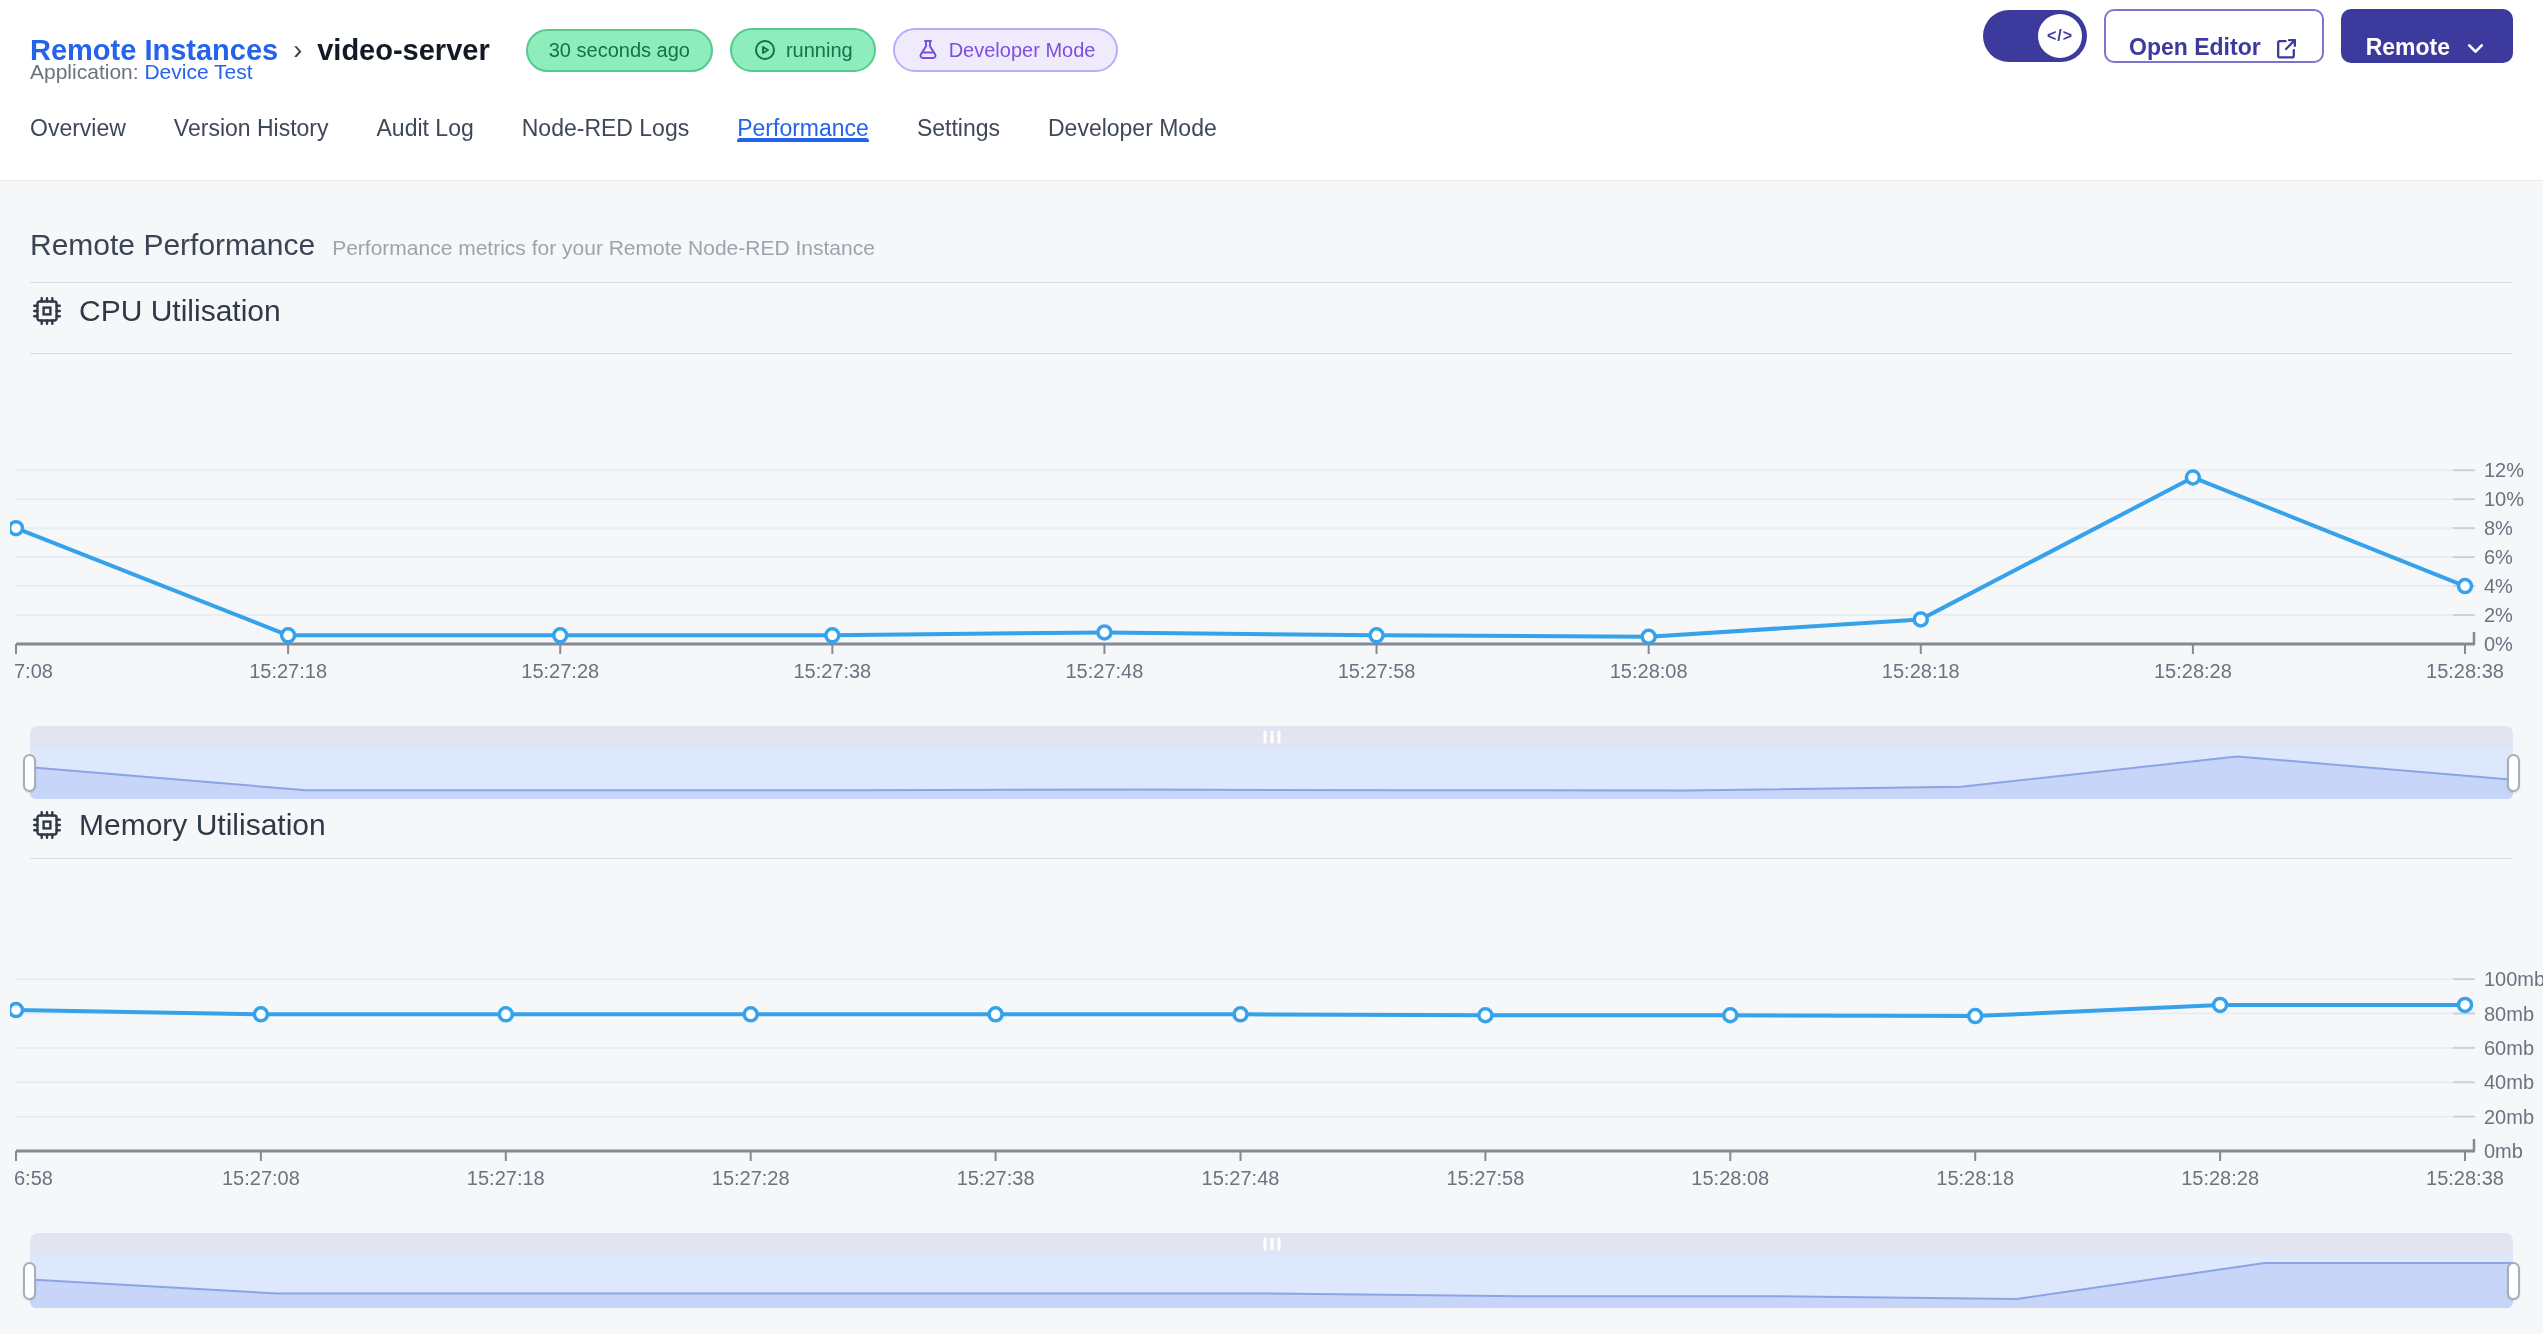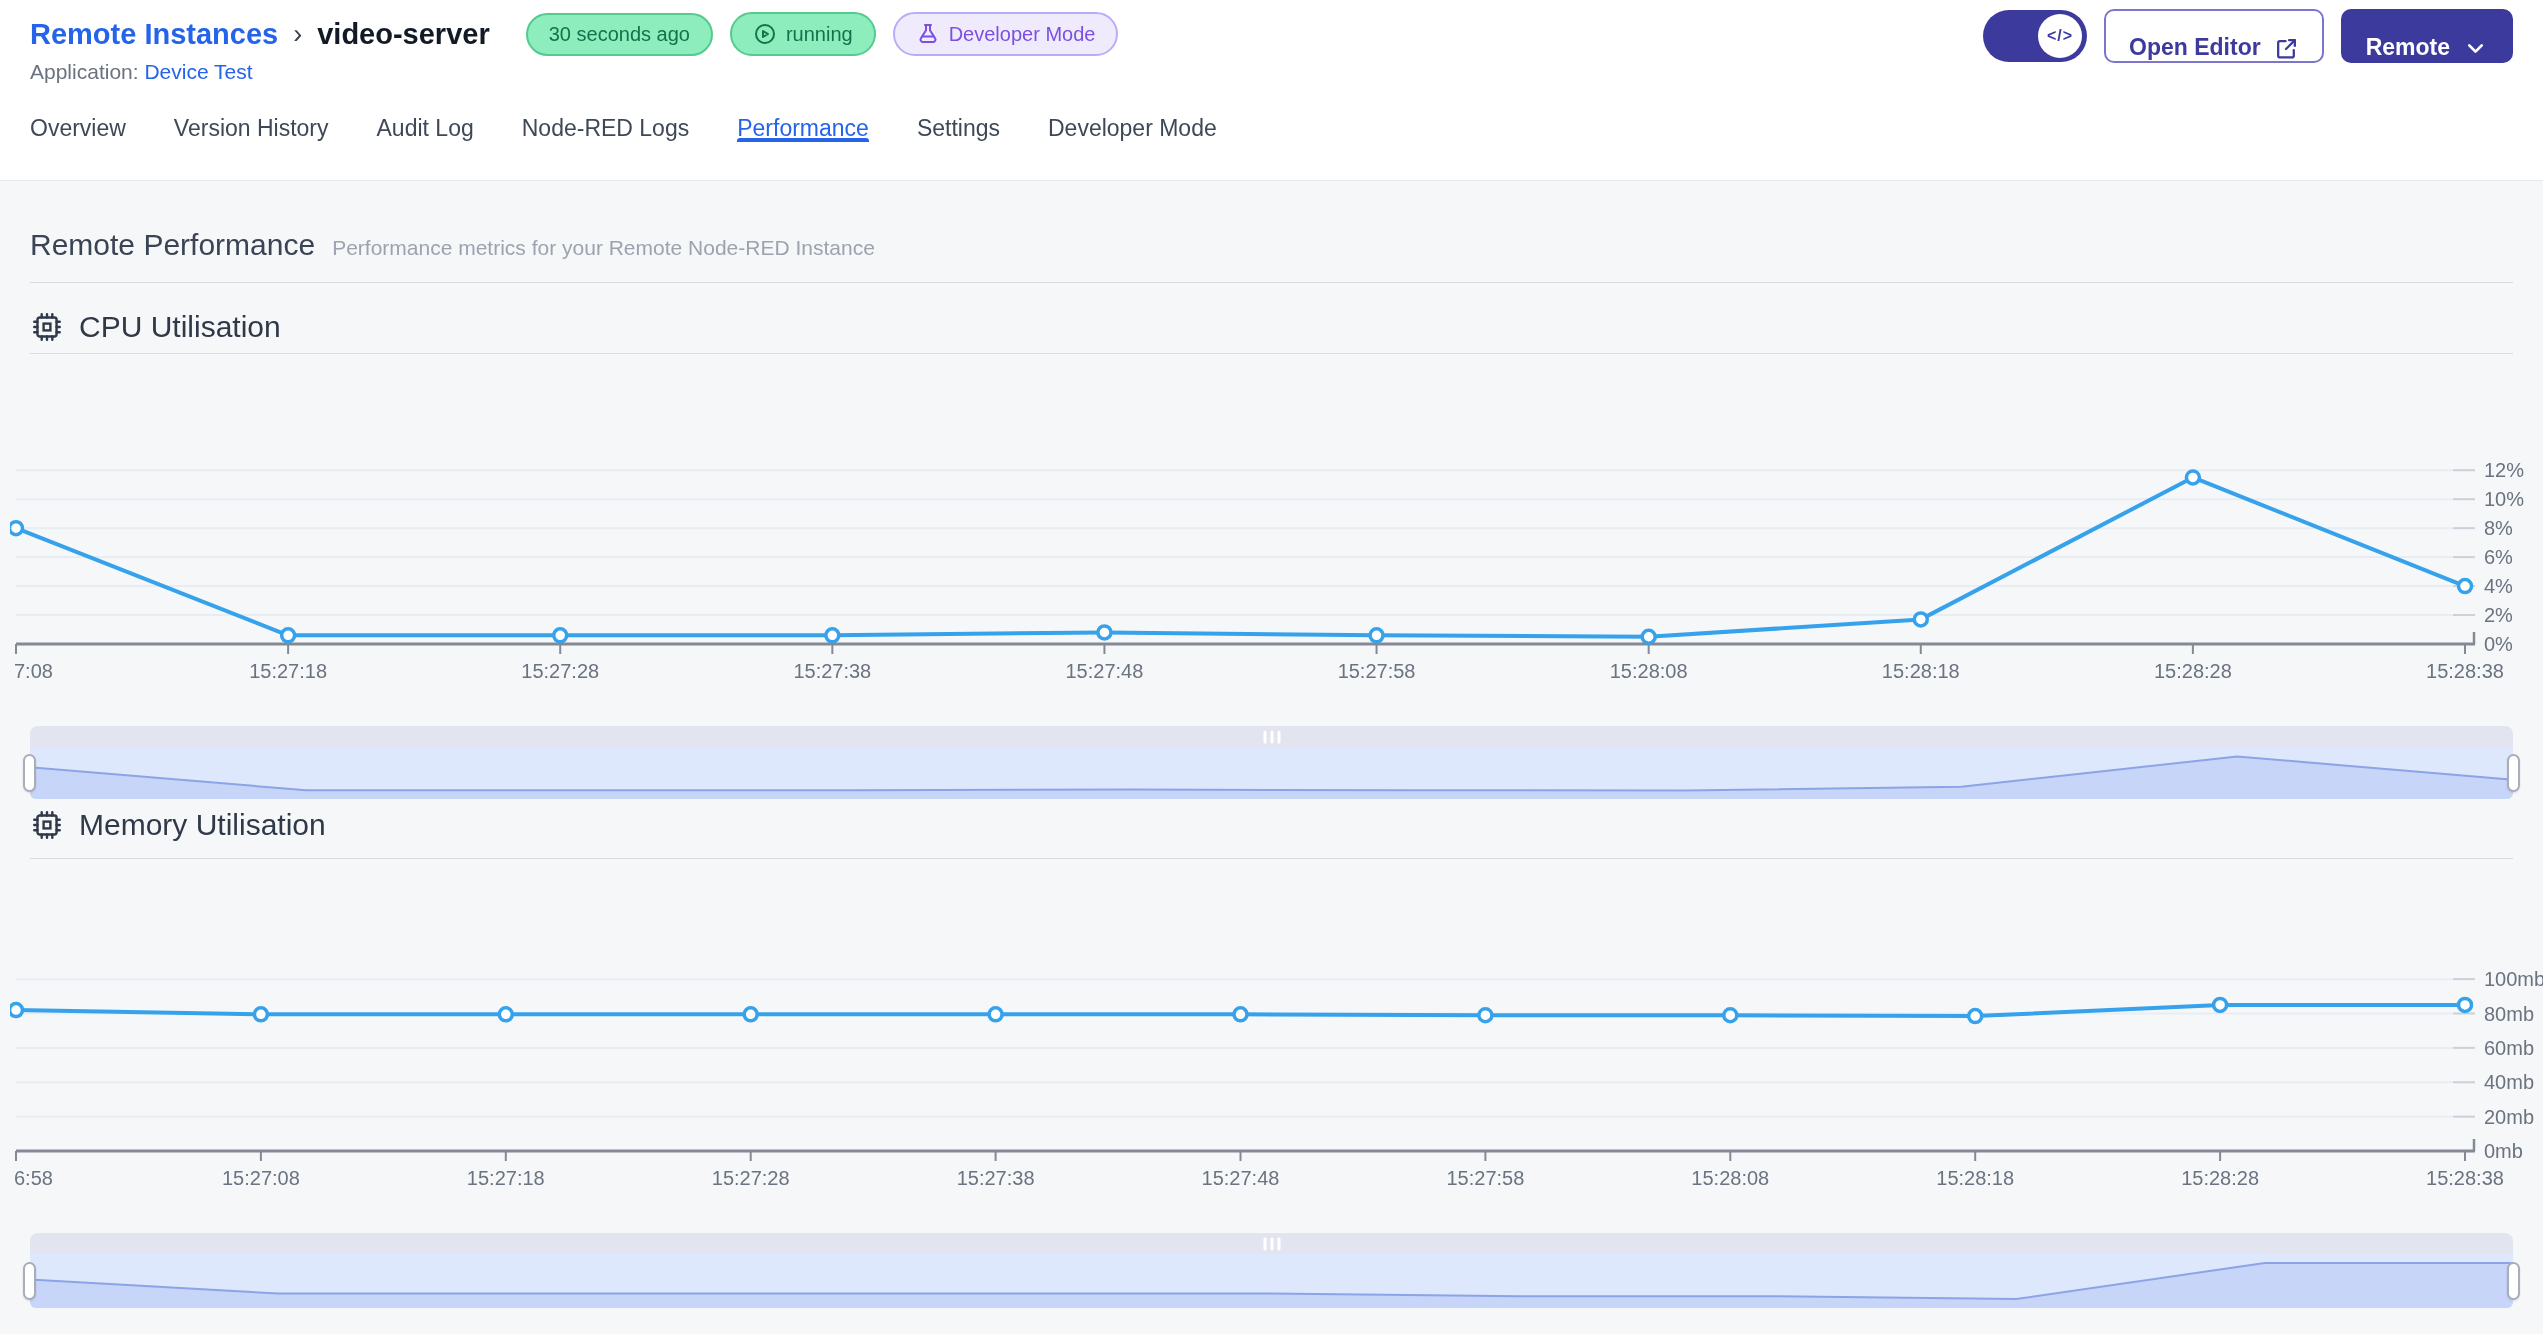--- a/index.html
+++ b/index.html
@@ -4,21 +4,21 @@
 <style>
   * { margin:0; padding:0; box-sizing:border-box; }
   html,body { width:2543px; height:1334px; }
   body {
     position:relative; overflow:hidden; background:#F6F7F9;
     font-family:"Liberation Sans","DejaVu Sans",sans-serif;
     -webkit-font-smoothing:antialiased;
   }
   
   .header { position:absolute; top:0; left:0; width:100%; height:115px; background:#fff; z-index:3; }
-  .breadcrumb-row { position:absolute; left:30px; top:10px; display:flex; align-items:center; height:48px; }
+  .breadcrumb-row { position:absolute; left:30px; top:26px; display:flex; align-items:center; height:48px; }
   .crumb-link { font-size:29px; font-weight:700; color:#2563EB; text-decoration:none; cursor:pointer; }
   .crumb-sep { font-size:27px; color:#39414d; margin:0 15px; }
   .instance-name { font-size:29px; font-weight:700; color:#121A26; }
   .badges { display:flex; align-items:center; gap:17px; margin-left:36px; }
   .badge { display:flex; align-items:center; gap:9px; font-size:20px; padding:8px 21px; border-radius:999px; border:2px solid; white-space:nowrap; }
   .badge.green  { background:#8DEDBD; border-color:#54CB8E; color:#17714A; }
   .badge.purple { background:#EFEBFD; border-color:#BCACF7; color:#7C4FE0; }
   .badge svg { width:24px; height:24px; display:block; }
   .app-row { position:absolute; left:30px; top:60px; font-size:21px; color:#6B7280; }
   .app-link { color:#2563EB; cursor:pointer; }
@@ -131,21 +131,21 @@
 </nav>
 
 <main class="content">
 
   <div class="page-head">
     <span class="page-title">Remote Performance</span>
     <span class="page-subtitle">Performance metrics for your Remote Node-RED Instance</span>
   </div>
   <div class="divider" style="top:100px"></div>
 
-  <div class="section-title" style="top:128px">
+  <div class="section-title" style="top:112px">
     <span>
       <svg viewBox="0 0 24 24" fill="none" stroke="currentColor" stroke-width="1.7" stroke-linecap="round">
         <rect x="5.25" y="5.25" width="13.5" height="13.5" rx="1.6"></rect>
         <rect x="9.6" y="9.6" width="4.8" height="4.8"></rect>
         <path d="M8.25 3v2.25M12 3v2.25M15.75 3v2.25M8.25 18.75V21M12 18.75V21M15.75 18.75V21M3 8.25h2.25M3 12h2.25M3 15.75h2.25M18.75 8.25H21M18.75 12H21M18.75 15.75H21"></path>
       </svg>
     </span>
     <span>CPU Utilisation</span>
   </div>
   <div class="divider" style="top:171px"></div>

